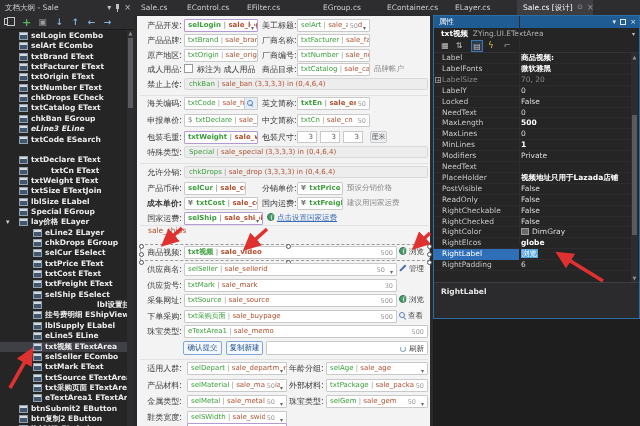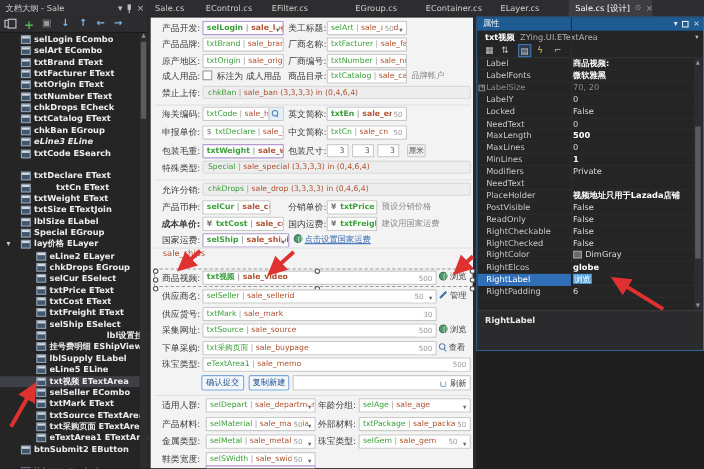--- a/index.html
+++ b/index.html
@@ -250,20 +250,24 @@
           <span class="ttext" style="left: 45px;">txt采购页面  ETextArea</span>
         </div>
         <div class="titem" style="top: 363.25px;">
           <div class="ticon" style="left: 33px;"></div>
           <span class="ttext" style="left: 45px;">eTextArea1  ETextArea</span>
         </div>
         <div class="titem" style="top: 373.6px;">
           <div class="ticon" style="left: 19px;"></div>
           <span class="ttext" style="left: 31px;">btnSubmit2  EButton</span>
         </div>
+        <div class="titem" style="top: 383.95px;">
+          <div class="ticon" style="left: 19px;"></div>
+          <span class="ttext" style="left: 31px;">btn复制2  EButton</span>
+        </div>
         <div class="titem" style="top: 394.3px;">
           <div class="ticon" style="left: 19px;"></div>
           <span class="ttext" style="left: 31px;">lblOK2  ELabel</span>
         </div>
       </div>
     <div class="o-scroll">
         <span style="position:absolute;left:0;top:0;width:7px;text-align:center;font-size:5px;color:#909090;">▲</span>
         <div class="o-thumb" style="top:8px;height:70px;"></div>
       </div>
   </div>

